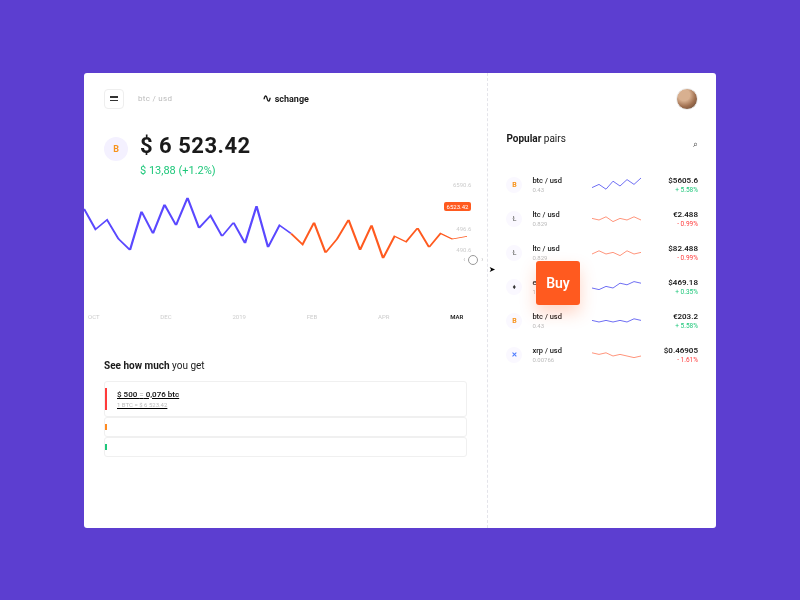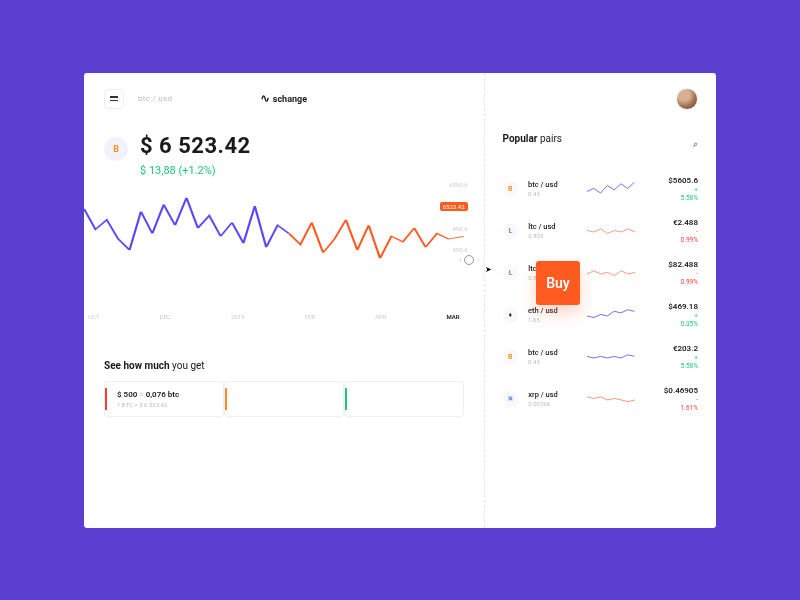--- a/index.html
+++ b/index.html
@@ -87,21 +87,21 @@
   width: 44px; height: 44px;
   background: #ff5a1f; color:#fff;
   font-size: 14px; font-weight:600;
   display:flex; align-items:center; justify-content:center;
   border-radius: 3px;
   box-shadow: 0 8px 16px rgba(255,90,31,.25);
 }
 .calc-section { margin-top: 20px; }
 .calc-title { font-size: 10px; color:#1a1a1a; margin-bottom: 10px; }
 .calc-title strong { font-weight:700; }
-.calc-cards { display:grid; grid-template-columns: 1fr 1fr 1fr; gap:0; }
+.calc-cards { display:grid; grid-template-columns: 1fr; gap:0;text-decoration:underline; }
 .calc-card {
   border:1px solid #f0f0f0; border-radius:3px;
   padding: 8px 10px 8px 12px;
   position:relative;
 }
 .calc-card::before {
   content:''; position:absolute; left:0; top:6px; bottom:6px; width:2px;
 }
 .calc-card.red::before { background:#ff3b3b; }
 .calc-card.blue::before { background:#4a4af0; }
@@ -121,21 +121,21 @@
 .pair-icon.btc { color:#f7931a; }
 .pair-icon.ltc { color:#888; }
 .pair-icon.eth { color:#333; }
 .pair-icon.xrp { color:#4a7aff; }
 .pair-info { width: 50px; }
 .pair-name { font-size:7.5px; color:#1a1a1a; font-weight:500; }
 .pair-sub { font-size:6px; color:#bbb; margin-top:1px; }
 .pair-spark { width: 50px; height:18px; }
 .pair-right { text-align:right; margin-left:auto; }
 .pair-price { font-size:8px; color:#1a1a1a; font-weight:600; }
-.pair-change { font-size:6.5px; margin-top:1px;margin-left:32px; }
+.pair-change { font-size:6.5px; margin-top:1px; }
 .pair-change.up { color:#1ec77a; }
 .pair-change.down { color:#ff3b3b; }
 </style>
 </head>
 <body>
 
 <div class="app-window">
   <div class="main-panel">
     <div class="header-row">
       <div class="menu-btn">

